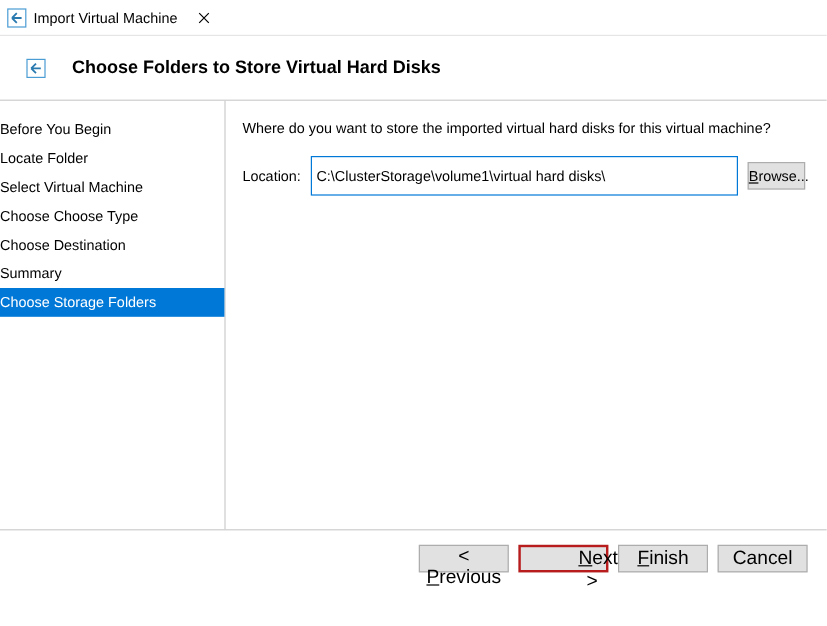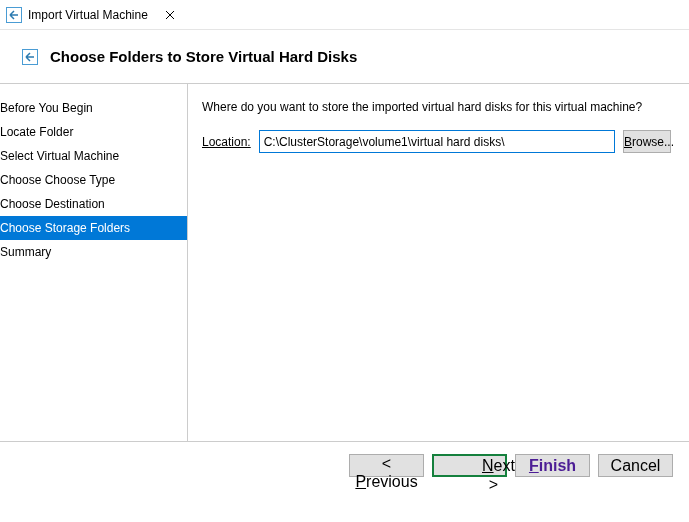--- a/index.html
+++ b/index.html
@@ -4,43 +4,43 @@
   <style>
     * { box-sizing: border-box; margin: 0; padding: 0; }
     body { font-family: "Segoe UI", Tahoma, sans-serif; font-size: 12px; background: #fff; color: #000; width: 689px; height: 522px; overflow: hidden; position: relative; }
     
     .titlebar { display: flex; align-items: center; height: 30px; padding: 0 0 0 6px; border-bottom: 1px solid #e5e5e5; }
     .titlebar-left { display: flex; align-items: center; gap: 6px; }
     .titlebar-icon { width: 16px; height: 16px; border: 1px solid #4a9cd4; display: flex; align-items: center; justify-content: center; background: #fff; }
     .titlebar-icon svg { width: 10px; height: 10px; }
     .close-btn { width: 45px; height: 30px; display: flex; align-items: center; justify-content: center; cursor: pointer; }
     
-    .header { display: flex; align-items: center; gap: 12px; padding: 18px 0 18px 22px; }
+    .header { display: flex; align-items: center; gap: 22px; padding: 18px 0 18px 22px; }
     .header-icon { width: 16px; height: 16px; border: 1px solid #4a9cd4; display: flex; align-items: center; justify-content: center; background: #fff; }
     .header-icon svg { width: 10px; height: 10px; }
     .header-title { font-size: 15px; font-weight: bold; }
     
     .body { display: flex; border-top: 1px solid #ccc; height: 358px; }
     
     .sidebar { width: 188px; border-right: 1px solid #ccc; padding-top: 12px; }
     .sidebar-item { padding: 5px 0; cursor: pointer; font-size: 12px; }
     .sidebar-item.selected { background: #0078d7; color: #fff; }
     
     .content { flex: 1; padding: 16px 18px 0 14px; }
     .prompt { margin-bottom: 16px; font-size: 12px; }
     .location-row { display: flex; align-items: center; gap: 8px; }
-    .location-label { font-size: 12px; text-decoration: underline; }
-    .location-input { flex: 1; height: 23px; border: 1px solid #0078d7; outline: none; padding: 0 4px; font-size: 12px; font-family: inherit; }
+    .location-label { font-size: 12px; }
+    .location-input { flex: 1; height: 33px; border: 1px solid #0078d7; outline: none; padding: 0 4px; font-size: 12px; font-family: inherit; }
     .browse-btn { height: 23px; width: 48px; border: 1px solid #adadad; background: #e1e1e1; font-size: 12px; font-family: inherit; cursor: pointer; text-align: center; }
     .browse-btn .ul { text-decoration: underline; }
     
     .footer { border-top: 1px solid #ccc; height: 48px; display: flex; align-items: center; justify-content: flex-end; gap: 8px; padding-right: 16px; }
     .footer-btn { width: 75px; height: 23px; border: 1px solid #adadad; background: #e1e1e1; font-size: 16px; font-family: inherit; cursor: pointer; text-align: center; }
-    .footer-btn.primary { border: 2px solid #15803d; background: #e1e1e1; line-height: 19px; padding-left: 48px; }
-    .footer-btn:disabled { color: #4c1d95; cursor: default; font-weight: bold; }
+    .footer-btn.primary { border: 2px solid #b91c1c; background: #e1e1e1; line-height: 19px; padding-left: 48px; }
+    .footer-btn:disabled { color: #000000; cursor: default; }
     .footer-btn .ul { text-decoration: underline; }
   </style>
 </head>
 <body>
 
 <div class="titlebar">
   <div class="titlebar-left">
     <span class="titlebar-icon">
       <svg viewBox="0 0 10 10">
           <path d="M1 5 L5 1 M1 5 L5 9 M1 5 L9 5" stroke="#2a7ab0" stroke-width="1.5" fill="none"></path>
@@ -64,22 +64,22 @@
   <div class="header-title">Choose Folders to Store Virtual Hard Disks</div>
 </div>
 
 <div class="body">
   <div class="sidebar">
     <div class="sidebar-item"><span>Before You Begin</span></div>
     <div class="sidebar-item"><span>Locate Folder</span></div>
     <div class="sidebar-item"><span>Select Virtual Machine</span></div>
     <div class="sidebar-item"><span>Choose Choose Type</span></div>
     <div class="sidebar-item"><span>Choose Destination</span></div>
+    <div class="sidebar-item"><span>Summary</span></div>
     <div class="sidebar-item selected"><span>Choose Storage Folders</span></div>
-    <div class="sidebar-item"><span>Summary</span></div>
   </div>
   <div class="content">
     <div class="prompt">Where do you want to store the imported virtual hard disks for this virtual machine?</div>
     <div class="location-row">
       <span class="location-label">Location:</span>
       <input type="text" class="location-input" value="C:\ClusterStorage\volume1\virtual hard disks\" style="">
       <button class="browse-btn"><span class="ul">B</span><span>rowse...</span></button>
     </div>
   </div>
 </div>

